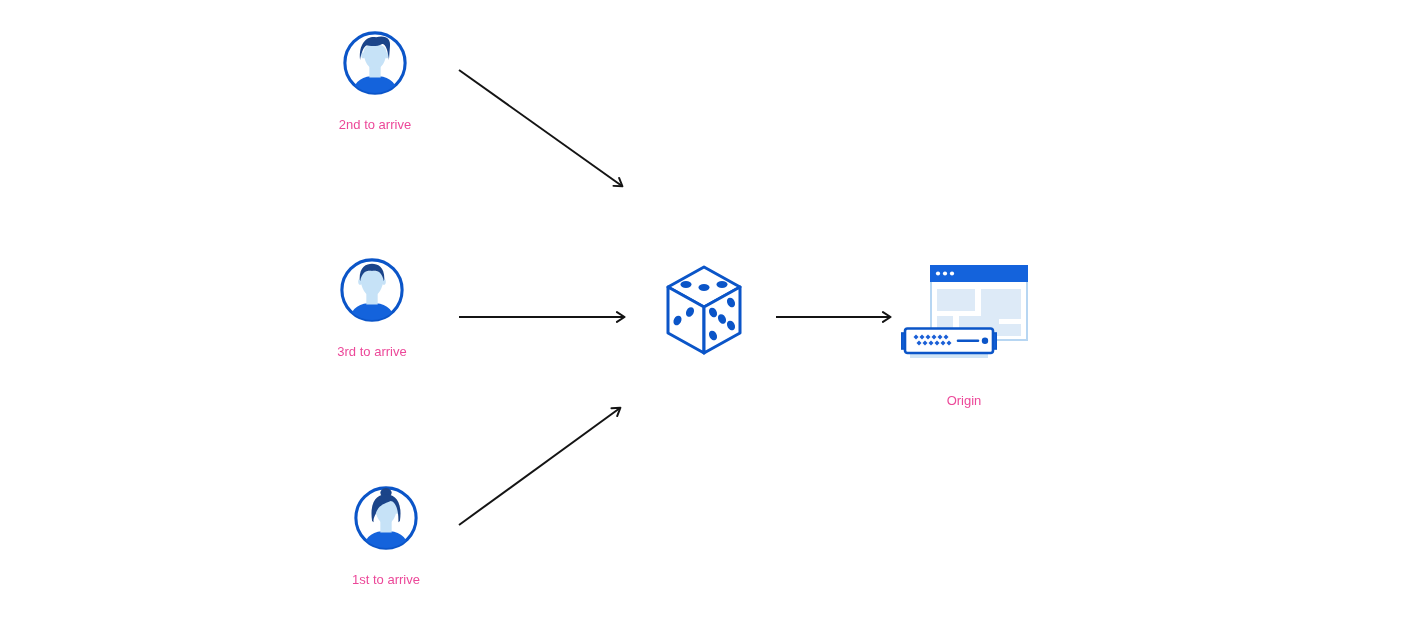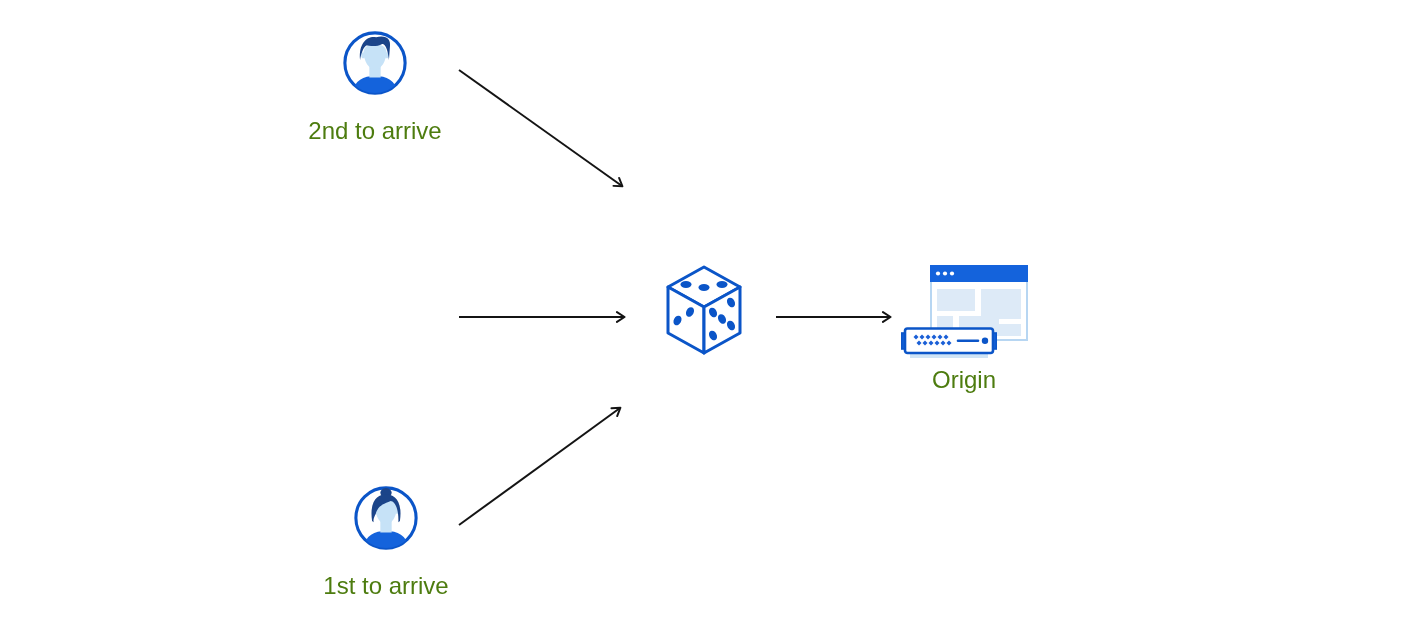--- a/index.html
+++ b/index.html
@@ -15,31 +15,31 @@
     background: #ffffff;
     overflow: hidden;
   }
   .node {
     position: absolute;
     display: flex;
     flex-direction: column;
     align-items: center;
   }
   .node-label {
-    font-size: 24px;
+    font-size: 13px;
     line-height: 1.2;
-    color: #4d7c0f;
+    color: #ec4899;
     text-align: center;
     white-space: nowrap;
   }
   .avatar-svg { display: block; width: 66px; height: 66px; }
   .dice-svg   { display: block; width: 80px; height: 92px; }
   .origin-svg { display: block; width: 127px; height: 97px; }
   .client-label { margin-top: 21px; }
-  .origin-label { margin-top: 4px; }
+  .origin-label { margin-top: 31px; }
   .arrows-layer {
     position: absolute;
     left: 0; top: 0;
     width: 1405px; height: 633px;
     pointer-events: none;
   }
 </style>
 </head>
 <body>
 
@@ -70,20 +70,39 @@
         <path d="M26.5,32 L26.5,46 L37.5,46 L37.5,32 Z" fill="#c6e2f7"></path>
         <path d="M21,21 C21,11.5 43,11.5 43,21 C43,30.5 38,38 32,38 C26,38 21,30.5 21,21 Z" fill="#c6e2f7"></path>
         <ellipse cx="20.6" cy="24.5" rx="2" ry="3" fill="#c6e2f7"></ellipse>
         <ellipse cx="43.4" cy="24.5" rx="2" ry="3" fill="#c6e2f7"></ellipse>
         <path d="M17.5,29 C16,12 25,5.5 33,7 C43,4.5 47.5,9 46.5,16 L45.5,29 C44.5,18 41.5,13 39,13.5 C33,17 26,15 23.5,15 C20.5,17 18.5,23 17.5,29 Z" fill="#1b4489"></path>
       </g>
     </svg>
     <div class="node-label client-label">2nd to arrive</div>
   </div>
 
+  <div class="node" style="left:282px; top:257px; width:180px;">
+    <svg class="avatar-svg" viewBox="0 0 64 64">
+      <defs>
+          <clipPath id="clipB">
+            <circle cx="32" cy="32" r="29.2"></circle>
+          </clipPath>
+        </defs>
+      <circle cx="32" cy="32" r="29.2" fill="#ffffff" stroke="#0b55c8" stroke-width="3"></circle>
+      <g clip-path="url(#clipB)">
+        <path d="M9,64 C11,49 20,44.5 32,44.5 C44,44.5 53,49 55,64 Z" fill="#1463dc"></path>
+        <path d="M26.5,32 L26.5,46 L37.5,46 L37.5,32 Z" fill="#c6e2f7"></path>
+        <path d="M21,20.5 C21,11 43,11 43,20.5 C43,30 38,38 32,38 C26,38 21,30 21,20.5 Z" fill="#c6e2f7"></path>
+        <ellipse cx="20.6" cy="24" rx="2" ry="3" fill="#c6e2f7"></ellipse>
+        <ellipse cx="43.4" cy="24" rx="2" ry="3" fill="#c6e2f7"></ellipse>
+        <path d="M20,21 C20,9.5 26.5,6.5 32,6.5 C37.5,6.5 44,9.5 44,21 L43.5,23.5 C41.5,14.5 37.5,13 32,13.5 C26.5,13 22.5,14.5 20.5,23.5 Z" fill="#1b4489"></path>
+      </g>
+    </svg>
+    <div class="node-label client-label">3rd to arrive</div>
+  </div>
 
   <div class="node" style="left:296px; top:485px; width:180px;">
     <svg class="avatar-svg" viewBox="0 0 64 64">
       <defs>
           <clipPath id="clipC">
             <circle cx="32" cy="32" r="29.2"></circle>
           </clipPath>
         </defs>
       <circle cx="32" cy="32" r="29.2" fill="#ffffff" stroke="#0b55c8" stroke-width="3"></circle>
       <g clip-path="url(#clipC)">

